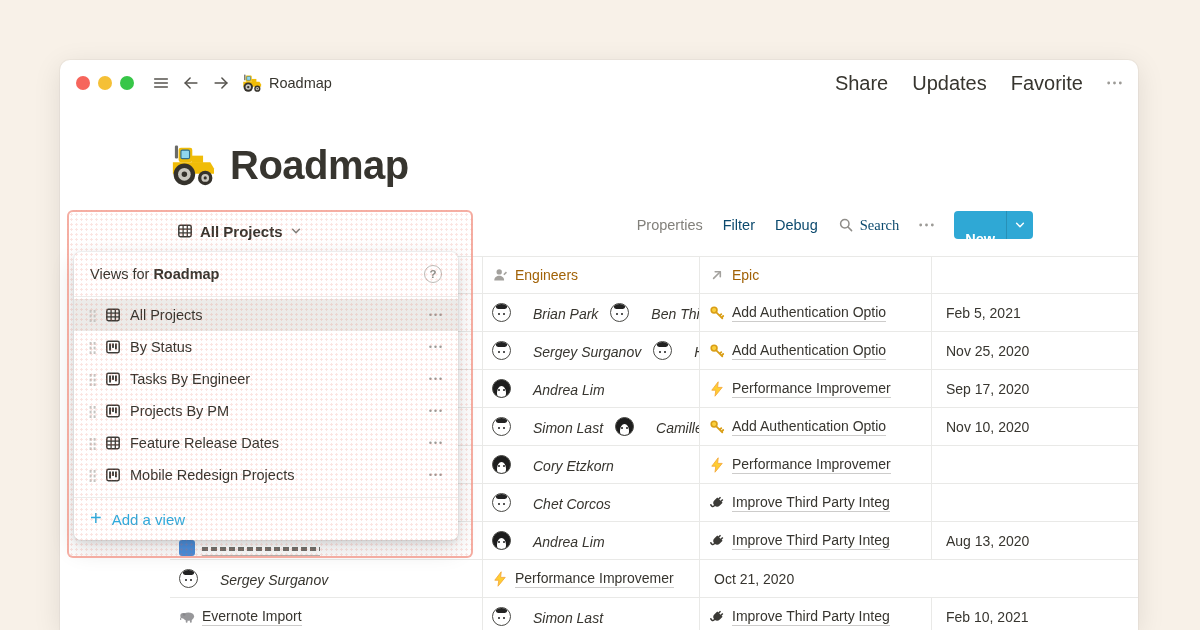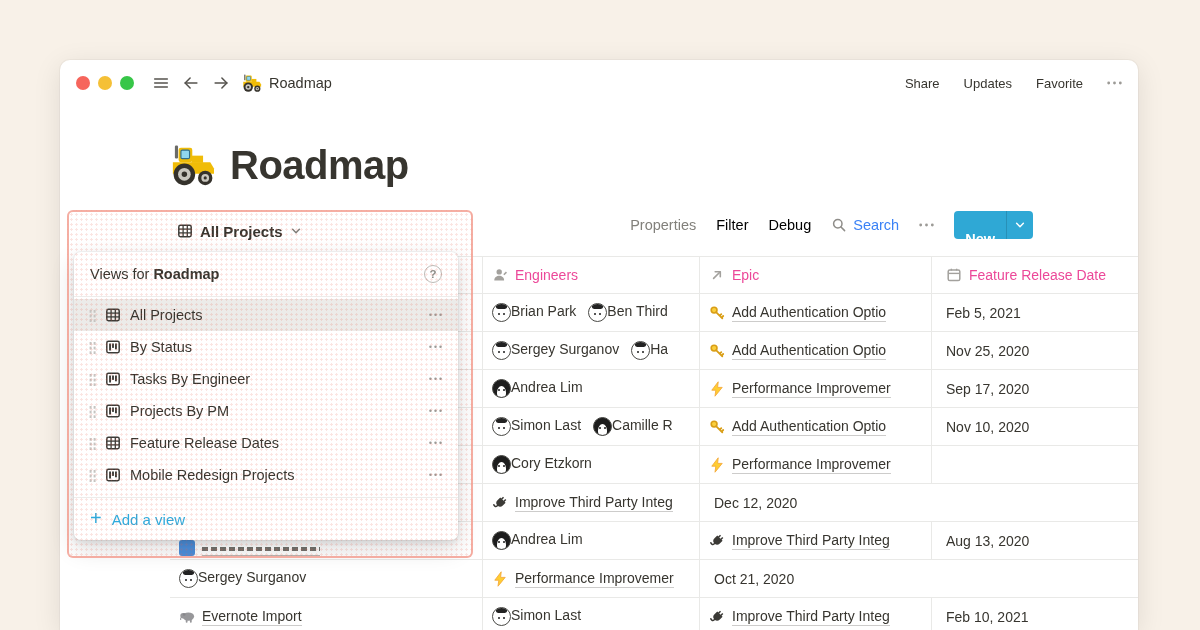--- a/index.html
+++ b/index.html
@@ -7,21 +7,21 @@
        background:#F8F1E8;font-family:"Liberation Sans","DejaVu Sans",sans-serif;color:#37352F;}
   .window{position:absolute;left:60px;top:60px;width:1078px;height:570px;background:#fff;
           border-radius:10px 10px 0 0;
           box-shadow:0 0 0 1px rgba(0,0,0,0.03),0 6px 28px rgba(0,0,0,0.10);}
   
   .topbar{position:absolute;left:16px;right:16px;top:0;height:46px;display:flex;align-items:center;}
   .lights{display:flex;gap:8px;margin-right:18px;}
   .light{width:14px;height:14px;border-radius:50%;}
   .nav{display:flex;align-items:center;gap:12px;margin-right:12px;}
   .doc-chip{display:flex;align-items:center;gap:7px;font-size:14.5px;}
-  .topbar-right{margin-left:auto;display:flex;align-items:center;gap:24px;font-size:13px;}
+  .topbar-right{margin-left:auto;display:flex;align-items:center;gap:24px;font-size:20px;}
   
   .icn{display:inline-flex;flex:none;align-items:center;justify-content:center;}
   .icn svg{width:16px;height:16px;display:block;}
   .icn.s18 svg{width:18px;height:18px}
   .icn.s20 svg{width:20px;height:20px}
   .icn.s46 svg{width:46px;height:46px}
   .icn.s12 svg{width:12px;height:12px}
   .icn.dots svg{width:15px;height:4px}
   .icn.dots-sm svg{width:13px;height:3.4px}
   .drag{width:8px;height:14px;flex:none;
@@ -29,38 +29,38 @@
         background-size:4px 4.7px;background-position:0.6px 1px;}
   
   .page-title{position:absolute;left:110px;top:82px;display:flex;align-items:center;gap:14px;}
   .page-title h1{margin:0;font-size:40px;font-weight:700;letter-spacing:-0.5px;}
   
   .view-switcher{position:absolute;left:117px;top:157px;height:28px;display:flex;align-items:center;
                  gap:7px;font-size:15px;font-weight:600;}
   .table-toolbar{position:absolute;top:151px;right:105px;height:28px;display:flex;align-items:center;
                  gap:20px;font-size:14.5px;}
   .tt-gray{color:#82807B}
-  .tt-blue{color:#000000}
-  .search-group{display:flex;align-items:center;gap:6px;color:#3b82f6;}
+  .tt-blue{color:#0c4a6e}
+  .search-group{display:flex;align-items:center;gap:6px;color:#0c4a6e;font-family:Liberation Serif, serif;}
   .new-btn{display:flex;align-items:stretch;height:28px;background:#2FA8D5;border-radius:4px;
            color:#fff;font-weight:600;font-size:14.5px;overflow:hidden;}
   .new-main{padding:0 11px;display:flex;align-items:center;margin-top:28px;}
   .new-split{width:1px;background:rgba(0,0,0,0.14);}
   .new-chev{width:26px;display:flex;align-items:center;justify-content:center;color:#fff;}
   
   .table{position:absolute;left:110px;top:196px;width:968px;}
   .thead,.tr{display:grid;grid-template-columns:313px 217px 232px 206px;}
   .thead{height:36px;border-top:1px solid #E9E9E7;border-bottom:1px solid #E9E9E7;
-         color:#ec4899;font-size:14px;}
+         color:#a16207;font-size:14px;}
   .tr{height:37px;border-bottom:1px solid #E9E9E7;}
   .th,.td{display:flex;align-items:center;gap:7px;padding:0 9px;overflow:hidden;white-space:nowrap;font-size:14px;}
   .col-name,.col-engineers,.col-epic{border-right:1px solid #E9E9E7;}
   .th.col-date,.td.col-date{padding:0 14px;}
   .plink{font-weight:500;border-bottom:1px solid rgba(55,53,47,0.25);padding-bottom:1px;}
-  .person{display:flex;align-items:flex-start;gap:0;flex:none;}
+  .person{display:flex;align-items:flex-end;gap:22px;flex:none;font-style:italic;}
   .person + .person{margin-left:5px;}
   .av{width:19px;height:19px;border-radius:50%;border:1px solid #4A4A46;background:#fff;
       position:relative;overflow:hidden;flex:none;box-sizing:border-box;}
   .av::after{content:"";position:absolute;width:2px;height:2px;border-radius:50%;background:#1d1d1d;
              top:9px;left:5px;box-shadow:5px 0 0 #1d1d1d;z-index:2;}
   .av.male::before{content:"";position:absolute;top:-1px;left:3px;right:3px;height:6px;background:#222;
                    border-radius:50% 50% 35% 35%;}
   .av.female{background:#1d1d1d;}
   .av.female::before{content:"";position:absolute;top:6px;left:4px;right:4px;bottom:-2px;background:#fff;
                      border-radius:50% 50% 42% 42%;}
@@ -240,31 +240,20 @@
         </div>
         <div class="th col-epic">
           <span class="icn">
             <svg viewBox="0 0 16 16" fill="none" stroke="#A3A19D" stroke-width="1.6" stroke-linecap="round" stroke-linejoin="round">
               <line x1="4.6" y1="11.4" x2="11" y2="5"></line>
               <polyline points="6.2,4.7 11.3,4.7 11.3,9.8"></polyline>
             </svg>
           </span>
           <span>Epic</span>
         </div>
-        <div class="th col-date">
-          <span class="icn">
-            <svg viewBox="0 0 16 16" fill="none" stroke="#A3A19D">
-              <rect x="2.2" y="3" width="11.6" height="10.6" rx="1.6" stroke-width="1.5"></rect>
-              <line x1="2.2" y1="6.4" x2="13.8" y2="6.4" stroke-width="1.4"></line>
-              <line x1="5.4" y1="1.7" x2="5.4" y2="3.6" stroke-width="1.4"></line>
-              <line x1="10.6" y1="1.7" x2="10.6" y2="3.6" stroke-width="1.4"></line>
-            </svg>
-          </span>
-          <span>Feature Release Date</span>
-        </div>
       </div>
     <div>
         <div class="tr">
           <div class="td col-name"></div>
           <div class="td col-engineers">
             <span class="person">
               <span class="av male"></span>
               <span>Brian Park</span>
             </span>
             <span class="person">
@@ -359,34 +348,39 @@
             <span class="icn">
               <svg viewBox="0 0 16 16">
                 <polygon points="9.2,0.8 2.8,9.2 6.8,9.2 6,15.2 13.2,6.4 8.6,6.4" fill="#FFCE31" stroke="#F4A93C" stroke-width="0.9" stroke-linejoin="round"></polygon>
               </svg>
             </span>
             <span class="plink">Performance Improvemer</span>
           </div>
         </div>
         <div class="tr">
           <div class="td col-name"></div>
+          <div class="td col-engineers">
+            <span class="person">
+              <span class="av male"></span>
+              <span>Chet Corcos</span>
+            </span>
+          </div>
           <div class="td col-epic">
             <span class="icn">
               <svg viewBox="0 0 16 16">
                 <g transform="rotate(45 8 8)" fill="none" stroke="#3B3A36" stroke-width="1.5">
                   <line x1="6.4" y1="1.4" x2="6.4" y2="4.6"></line>
                   <line x1="9.6" y1="1.4" x2="9.6" y2="4.6"></line>
                   <path d="M5 4.6h6v3.2a3 3 0 0 1-6 0z" fill="#3B3A36"></path>
                   <path d="M8 10.8v1.5c0 1.9-2.7 2.1-3.5.9"></path>
                 </g>
               </svg>
             </span>
             <span class="plink">Improve Third Party Integ</span>
           </div>
-          <div class="td col-date">Dec 12, 2020</div>
         </div>
         <div class="tr">
           <div class="td col-name partial">
             <span class="partial-icon"></span>
             <span class="smudge"></span>
           </div>
           <div class="td col-engineers">
             <span class="person">
               <span class="av female"></span>
               <span>Andrea Lim</span>

